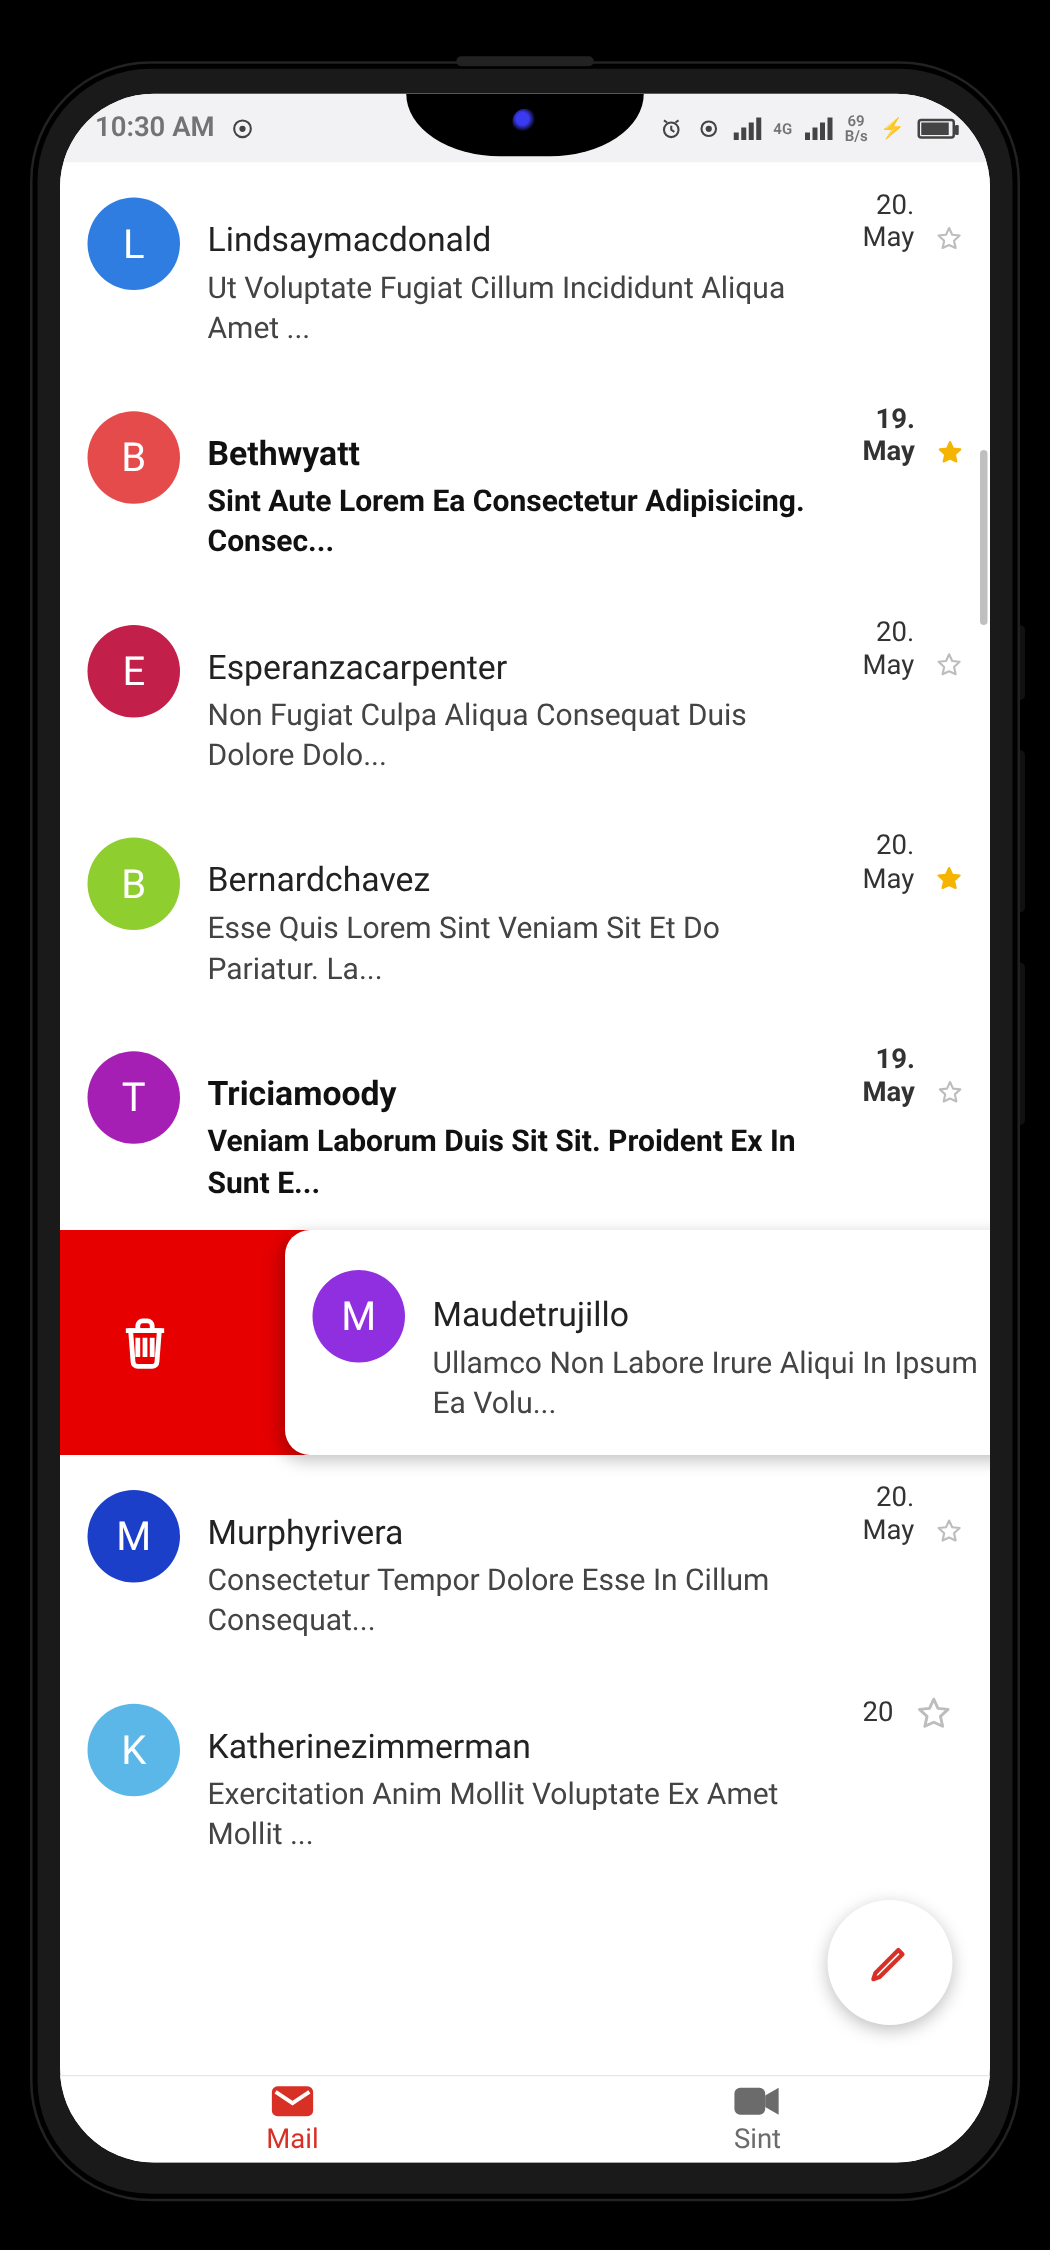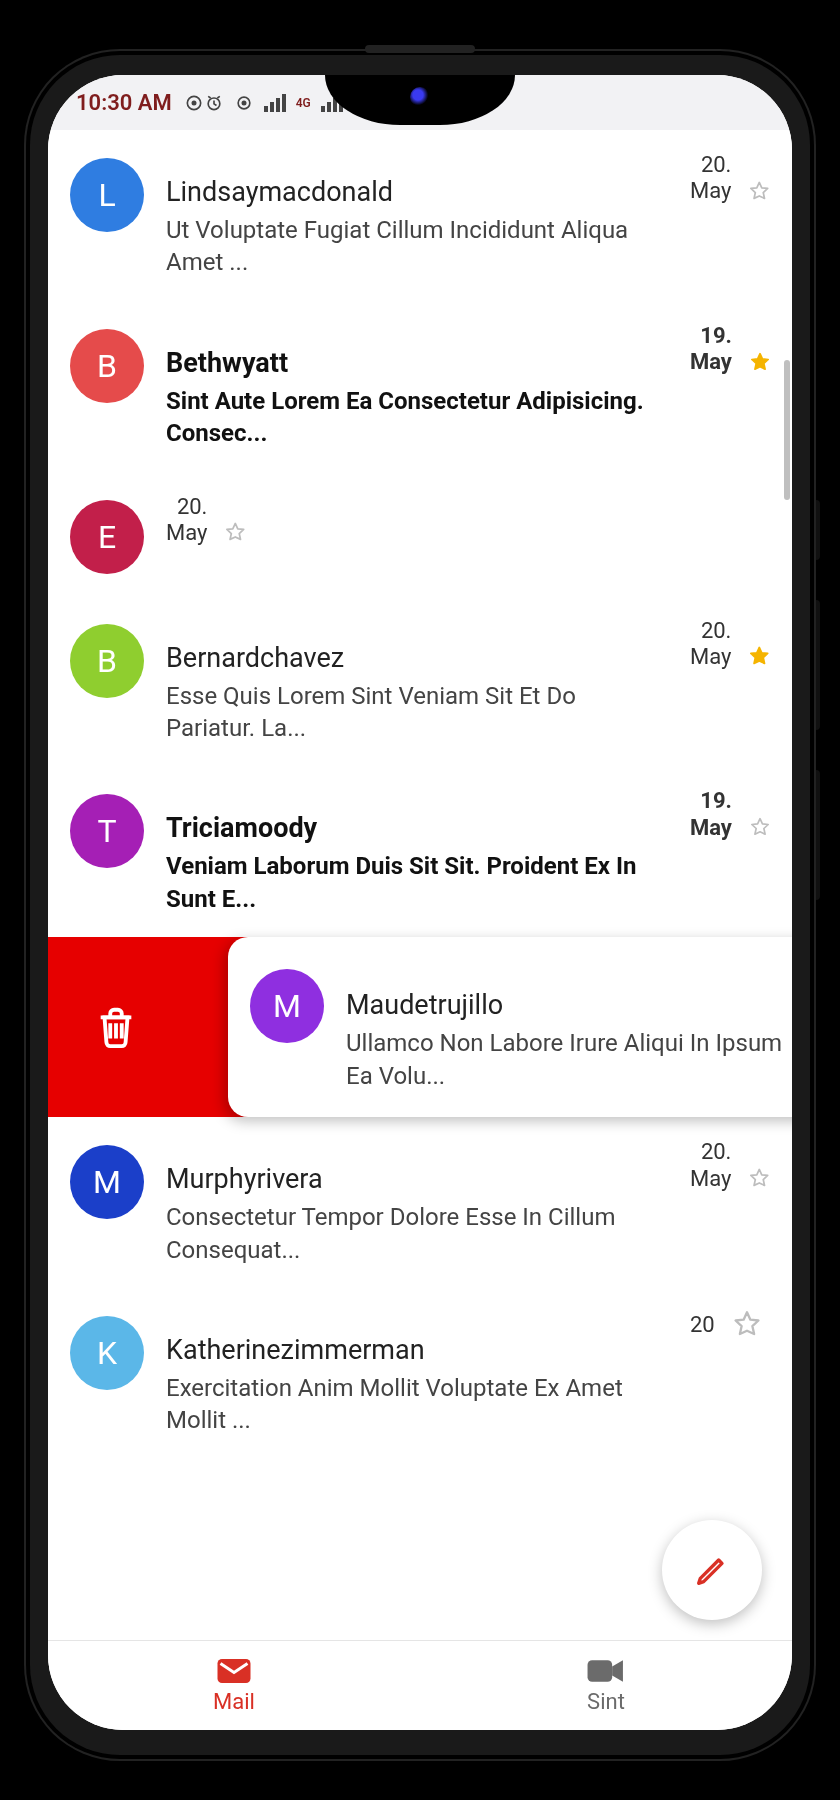--- a/index.html
+++ b/index.html
@@ -59,23 +59,23 @@
   
   .side-btn{position:absolute;right:20px;width:10px;background:#111;border-radius:4px;}
   .sb1{top:500px;height:60px;}
   .sb2{top:600px;height:130px;}
   .sb3{top:770px;height:130px;}
 
   
   .status-bar{
     height:55px;
     background:#f2f2f4;
-    display:flex;align-items:center;
+    display:flex;align-items:center;justify-content:space-between;
     padding:0 28px;
-    font-size:22px;color:#7f1d1d;font-weight:600;
+    font-size:22px;color:#737373;font-weight:600;
   }
   .status-left{display:flex;gap:12px;align-items:center;}
   .status-right{display:flex;gap:10px;align-items:center;}
   .signal{display:inline-flex;align-items:flex-end;gap:2px;}
   .signal span{width:4px;background:#444;}
   .signal .b1{height:6px}.signal .b2{height:10px}.signal .b3{height:14px}.signal .b4{height:18px}
   .battery{width:30px;height:16px;border:2px solid #444;border-radius:3px;position:relative;}
   .battery::after{content:"";position:absolute;right:-5px;top:3px;width:3px;height:8px;background:#444;border-radius:1px;}
   .battery .fill{position:absolute;left:1px;top:1px;bottom:1px;width:85%;background:#444;}
   .tiny{font-size:12px;line-height:1;text-align:center;}
@@ -124,21 +124,21 @@
     box-shadow:-4px 4px 14px rgba(0,0,0,.25);
     display:flex;align-items:flex-start;gap:22px;
     padding:28px 22px;
   }
   .swipe-card .avatar{margin-top:4px;}
   .swipe-card .preview{color:#444;font-weight:400;}
   .swipe-card .sender{font-weight:400;}
 
   
   .bottom-nav{
-    position:absolute;left:0;right:0;bottom:0;height:90px;
+    position:absolute;left:0;right:0;bottom:0;height:70px;
     background:#fff;border-top:1px solid #e5e5e5;
     display:flex;
     text-align:center;
   }
   .nav-btn{flex:1;display:flex;flex-direction:column;align-items:center;justify-content:center;gap:4px;font-size:22px;}
   .nav-btn.active{color:#d93025;}
   .nav-btn.inactive{color:#6b6b6b;}
 
   
   .fab{
@@ -232,20 +232,24 @@
     </div>
     <div class="meta">
       <div class="date">19.<br>May</div>
       <svg class="star" viewBox="0 0 24 24">
     <path d="M12 2l2.9 6.3 6.9.7-5.2 4.8 1.5 6.8L12 17.8 5.9 20.6l1.5-6.8L2.2 9l6.9-.7L12 2z" fill="#f5b400" stroke="#f5b400" stroke-width="2" stroke-linejoin="round"></path>
           </svg>
     </div>
   </div>
   <div class="item ">
     <div class="avatar" style="background:#c21f4a">E</div>
+    <div class="content">
+      <div class="sender">Esperanzacarpenter</div>
+      <div class="preview">Non Fugiat Culpa Aliqua Consequat Duis Dolore Dolo...</div>
+    </div>
     <div class="meta">
       <div class="date">20.<br>May</div>
       <svg class="star" viewBox="0 0 24 24">
     <path d="M12 2l2.9 6.3 6.9.7-5.2 4.8 1.5 6.8L12 17.8 5.9 20.6l1.5-6.8L2.2 9l6.9-.7L12 2z" fill="none" stroke="#bdbdbd" stroke-width="2" stroke-linejoin="round"></path>
           </svg>
     </div>
   </div>
   <div class="item ">
     <div class="avatar" style="background:#8fce2f">B</div>
     <div class="content">

